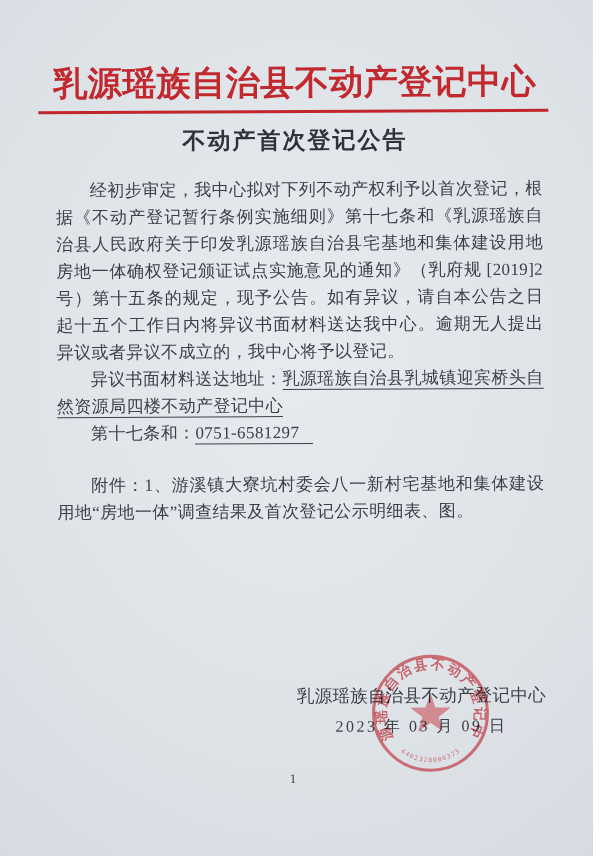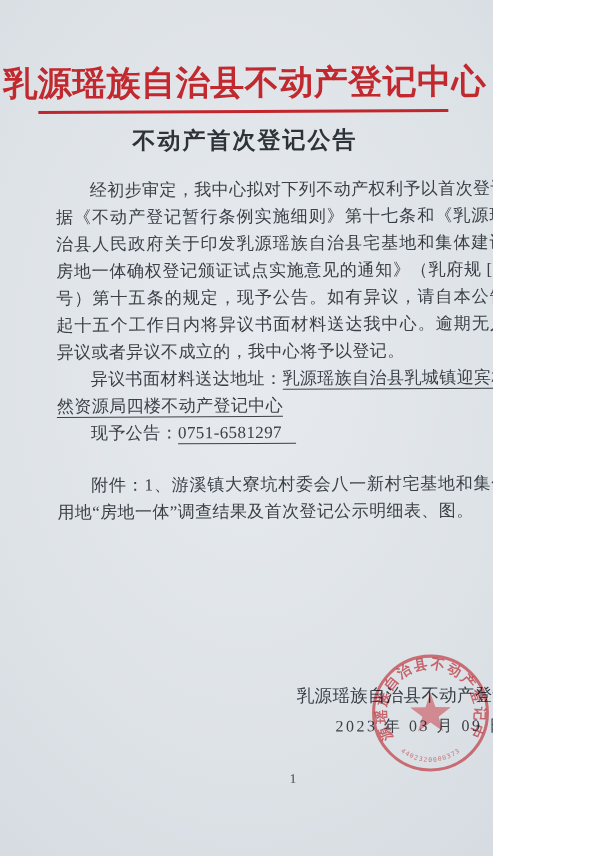--- a/index.html
+++ b/index.html
@@ -1,18 +1,18 @@
 <!DOCTYPE html>
 <html><head>
 <meta charset="utf-8">
 <style>
   html,body{margin:0;padding:0;}
   .page{
     position:relative;
-    width:493px;height:856px;
+    width:593px;height:856px;
     overflow:hidden;
     background:
       radial-gradient(140% 120% at 50% 42%, #e7ebef 0%, #dde2e7 40%, #d2d8de 72%, #c2c9d1 100%);
     font-family:"Liberation Serif","DejaVu Serif",serif;
     color:#3b4048;
   }
   .sheet{
     position:absolute; inset:0;
     transform:rotate(-0.3deg);
     transform-origin:50% 50%;
@@ -84,21 +84,21 @@
 <div class="page">
   <div class="sheet">
 
     <div class="org-title">乳源瑶族自治县不动产登记中心</div>
     <div class="red-rule"></div>
     <div class="doc-title">不动产首次登记公告</div>
 
     <div class="body-text">
       <p>经初步审定，我中心拟对下列不动产权利予以首次登记，根据《不动产登记暂行条例实施细则》第十七条和《乳源瑶族自治县人民政府关于印发乳源瑶族自治县宅基地和集体建设用地房地一体确权登记颁证试点实施意见的通知》（乳府规 [2019]2 号）第十五条的规定，现予公告。如有异议，请自本公告之日起十五个工作日内将异议书面材料送达我中心。逾期无人提出异议或者异议不成立的，我中心将予以登记。</p>
       <p><span>异议书面材料送达地址：</span><span class="u">乳源瑶族自治县乳城镇迎宾桥头自然资源局四楼不动产登记中心</span></p>
-      <p><span>现予公告：</span><span class="u pad">0751-6581297</span></p>
+      <p><span>第十七条和：</span><span class="u pad">0751-6581297</span></p>
       <p class="attach">附件：1、游溪镇大寮坑村委会八一新村宅基地和集体建设用地“房地一体”调查结果及首次登记公示明细表、图。</p>
     </div>
 
     <div class="footer">
       <div class="signature">乳源瑶族自治县不动产登记中心</div>
       <div class="date">2023 年 03 月 09 日</div>
     </div>
 
     <svg class="stamp" viewBox="0 0 120 120" aria-hidden="true">
       <defs>

